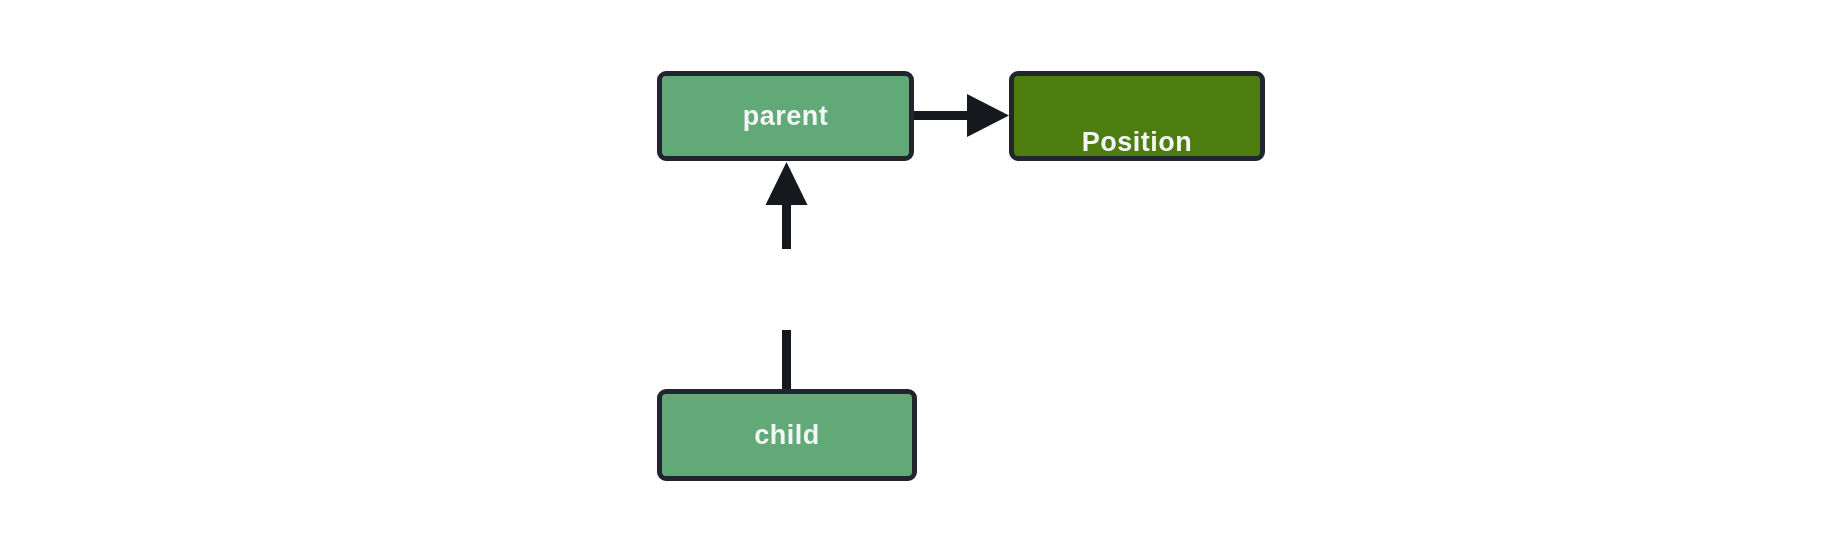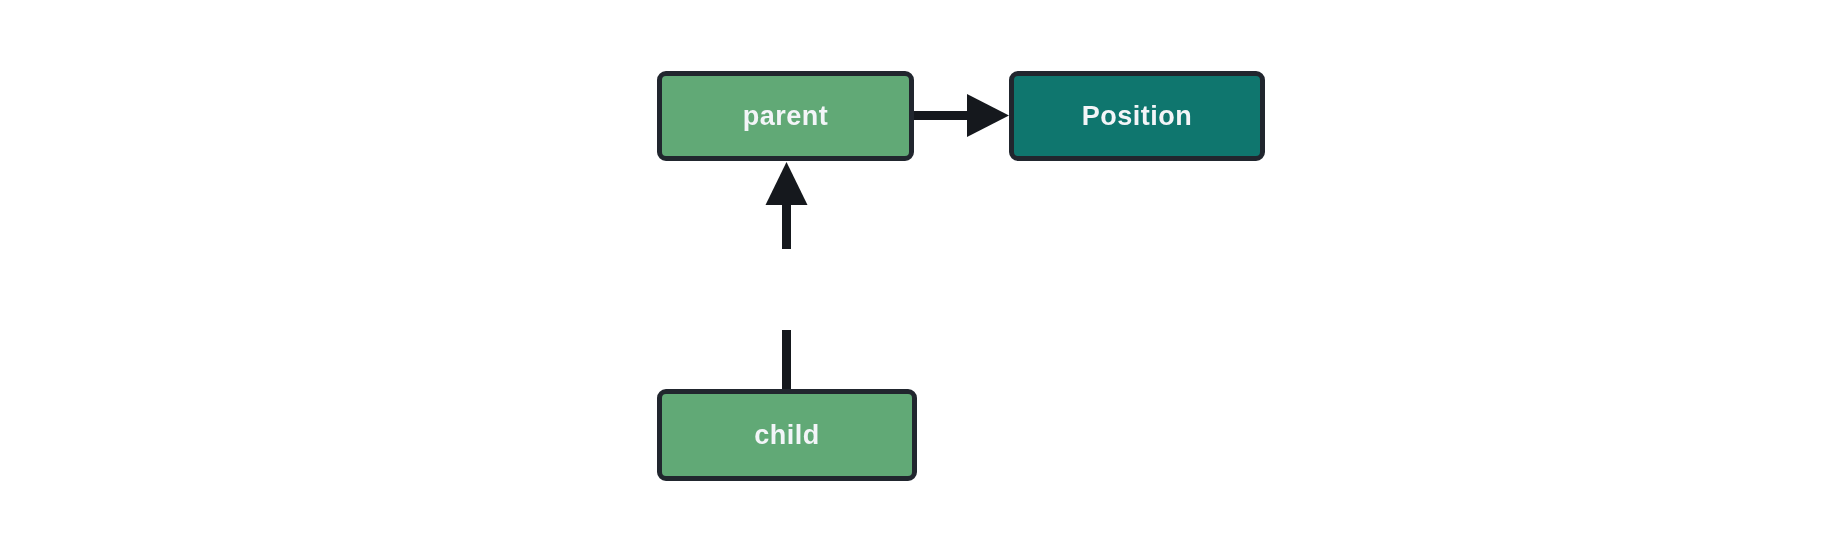--- a/index.html
+++ b/index.html
@@ -68,21 +68,21 @@
 
     <g>
       <line x1="786.5" y1="330" x2="786.5" y2="393" stroke="#15181d"></line>
     </g>
   </svg>
 
   <div class="node node-parent" style="background-color: rgb(97, 169, 118);">
     <span>parent</span>
   </div>
 
-  <div class="node node-position" style="background-color: #0f766e;">
+  <div class="node node-position" style="background-color: #4d7c0f; align-items: flex-end;">
     <span>Position</span>
   </div>
 
 
   <div class="node node-child" style="background-color: rgb(97, 169, 118);">
     <span>child</span>
   </div>
 
 </div>
 

